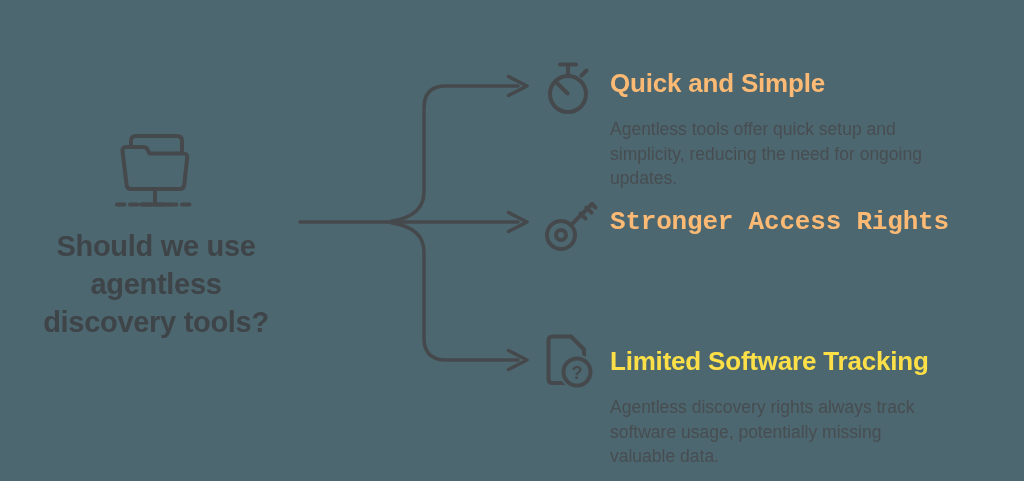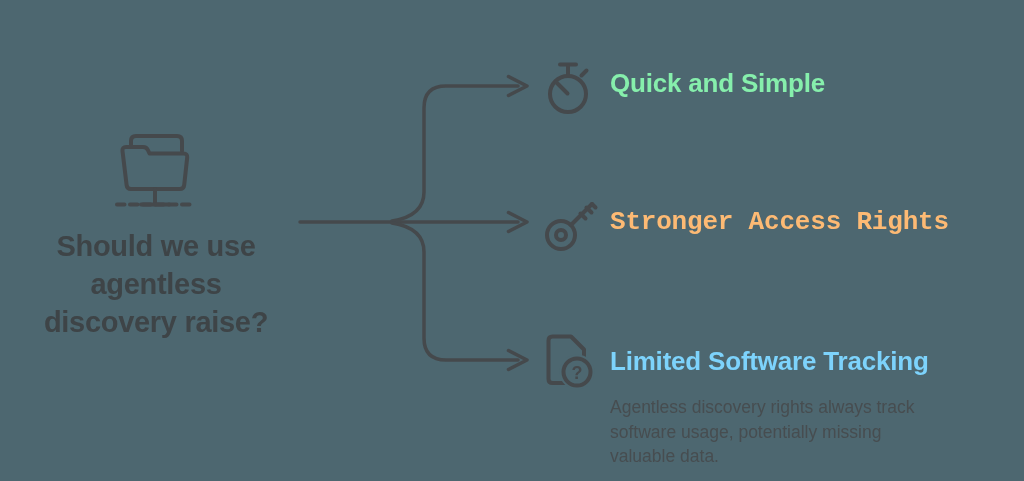--- a/index.html
+++ b/index.html
@@ -78,30 +78,33 @@
     <g>
       <path class="icon-stroke" d="M 571 336.5 H 552.5 Q 548.5 336.5 548.5 340.5 V 379 Q 548.5 383 552.5 383 H 580 Q 584 383 584 379 V 349.5 L 571 336.5 Z"></path>
       <circle class="mask" cx="577" cy="372" r="17.5"></circle>
       <circle class="icon-stroke" cx="577" cy="372" r="13.5"></circle>
       <text class="glyph" x="577" y="378.5" text-anchor="middle">?</text>
     </g>
   </svg>
 
   <div class="root-question">Should we use
 agentless
-discovery raise?</div>
+discovery tools?</div>
 
   <div class="branch branch-0">
-    <h2 style="color: #86efac;">Quick and Simple</h2>
+    <h2 style="color: #fdba74;">Quick and Simple</h2>
+    <p>Agentless tools offer quick setup and
+simplicity, reducing the need for ongoing
+updates.</p>
   </div>
 
   <div class="branch branch-1">
     <h2 style="color: #fdba74; font-family: Liberation Mono, monospace;">Stronger Access Rights</h2>
   </div>
 
   <div class="branch branch-2">
-    <h2 style="color: #7dd3fc;">Limited Software Tracking</h2>
+    <h2 style="color: #fde047;">Limited Software Tracking</h2>
     <p>Agentless discovery rights always track
 software usage, potentially missing
 valuable data.</p>
   </div>
 
 </div>
 
 </body></html>

